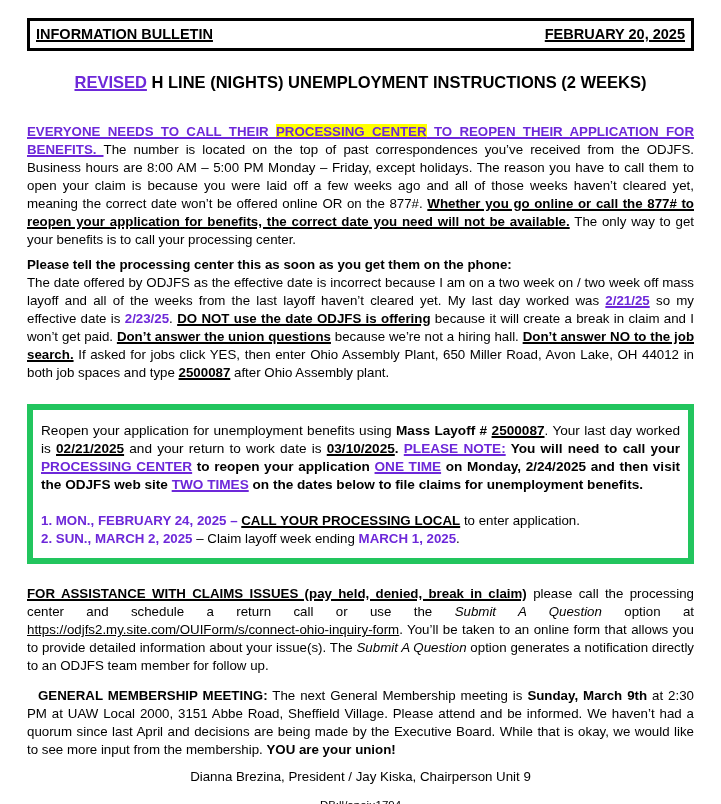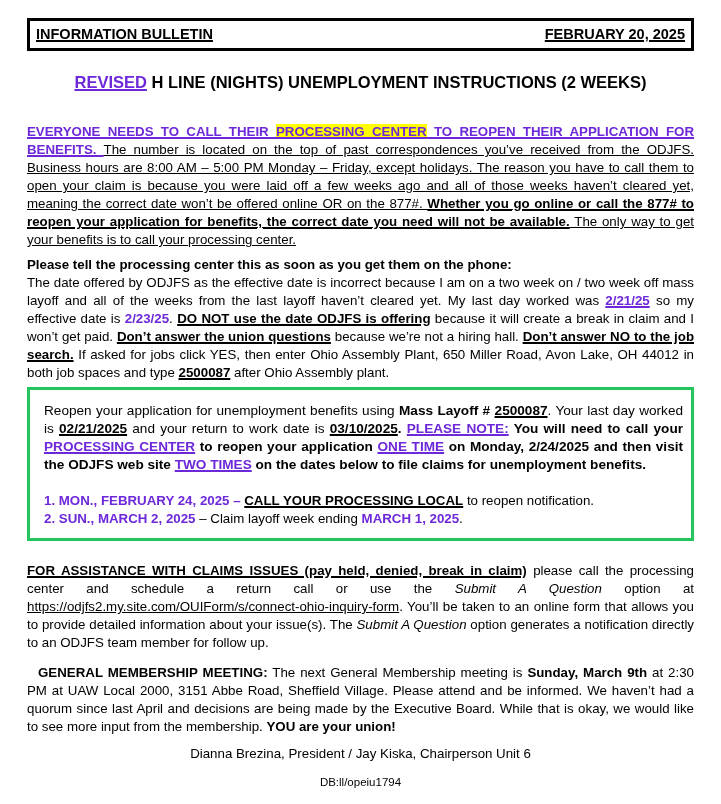--- a/index.html
+++ b/index.html
@@ -29,28 +29,28 @@
   .header-box span { text-decoration: underline; text-decoration-thickness: 2px; white-space: nowrap; }
 
   .title {
     margin-top: 20px; text-align: center;
     font-size: 16.5px; line-height: 22px; font-weight: bold;
     white-space: nowrap;
   }
 
   .just { text-align: justify; }
 
-  .lead    { margin-top: 30px; text-decoration: underline; }
+  .lead    { margin-top: 30px; }
   .script  { margin-top: 7px; }
   .script-heading { font-weight: bold; }
 
   .box {
-    margin-top: 5px;
-    border: 3px solid #22c55e;
-    padding: 12px 8px 10px 14px;
+    margin-top: 22px;
+    border: 6px solid #22c55e;
+    padding: 12px 8px 10px 8px;
   }
   .box .box-par { font-size: 13.6px; }
   .steps { margin-top: 18px; }
   .step  { white-space: nowrap; }
 
   .assist  { margin-top: 21px; }
   .meeting { margin-top: 12px; text-indent: 11px; }
 
   .sig { margin-top: 9px; text-align: center; }
   .ref { margin-top: 10px; text-align: center; font-size: 11.5px; }
@@ -70,25 +70,25 @@
   <p class="just lead"><span class="b r u">EVERYONE NEEDS TO CALL THEIR </span><span class="b r u hl">PROCESSING CENTER</span><span class="b r u"> TO REOPEN THEIR APPLICATION FOR BENEFITS. </span><span>The number is located on the top of past correspondences you’ve received from the ODJFS. Business hours are 8:00 AM – 5:00 PM Monday – Friday, except holidays. The reason you have to call them to open your claim is because you were laid off a few weeks ago and all of those weeks haven’t cleared yet, meaning the correct date won’t be offered online OR on the 877#. </span><span class="b u">Whether you go online or call the 877# to reopen your application for benefits, the correct date you need will not be available.</span><span> The only way to get your benefits is to call your processing center.</span></p>
 
   <div class="script">
     <div class="script-heading"><span class="b">Please tell the processing center this as soon as you get them on the phone:</span></div>
     <div class="just"><span>The date offered by ODJFS as the effective date is incorrect because I am on a two week on / two week off mass layoff and all of the weeks from the last layoff haven’t cleared yet. My last day worked was </span><span class="b r u">2/21/25</span><span> so my effective date is </span><span class="b r">2/23/25</span><span>. </span><span class="b u">DO NOT use the date ODJFS is offering</span><span> because it will create a break in claim and I won’t get paid. </span><span class="b u">Don’t answer the union questions</span><span> because we’re not a hiring hall. </span><span class="b u">Don’t answer NO to the job search.</span><span> If asked for jobs click YES, then enter Ohio Assembly Plant, 650 Miller Road, Avon Lake, OH 44012 in both job spaces and type </span><span class="b u">2500087</span><span> after Ohio Assembly plant.</span></div>
   </div>
 
   <div class="box">
     <div class="just box-par"><span>Reopen your application for unemployment benefits using </span><span class="b">Mass Layoff # </span><span class="b u">2500087</span><span>. Your last day worked is </span><span class="b u">02/21/2025</span><span> and your return to work date is </span><span class="b u">03/10/2025</span><span class="b">. </span><span class="b r u">PLEASE NOTE:</span><span class="b"> You will need to call your </span><span class="b r u">PROCESSING CENTER</span><span class="b"> to reopen your application </span><span class="b r u">ONE TIME</span><span class="b"> on Monday, 2/24/2025 and then visit the ODJFS web site </span><span class="b r u">TWO TIMES</span><span class="b"> on the dates below to file claims for unemployment benefits.</span></div>
     <div class="steps">
-      <div class="step"><span class="b r">1. MON., FEBRUARY 24, 2025 – </span><span class="b u">CALL YOUR PROCESSING LOCAL</span><span> to reopen notification.</span></div>
+      <div class="step"><span class="b r">1. MON., FEBRUARY 24, 2025 – </span><span class="b u">CALL YOUR PROCESSING LOCAL</span><span> to enter application.</span></div>
       <div class="step"><span class="b r">2. SUN., MARCH 2, 2025</span><span> – Claim layoff week ending </span><span class="b r">MARCH 1, 2025</span><span>.</span></div>
     </div>
   </div>
 
   <p class="just assist"><span class="b u">FOR ASSISTANCE WITH CLAIMS ISSUES (pay held, denied, break in claim)</span><span> please call the processing center and schedule a return call or use the </span><span class="i">Submit A Question</span><span> option at </span><span class="u">https://odjfs2.my.site.com/OUIForm/s/connect-ohio-inquiry-form</span><span>. You’ll be taken to an online form that allows you to provide detailed information about your issue(s). The </span><span class="i">Submit A Question</span><span> option generates a notification directly to an ODJFS team member for follow up.</span></p>
 
   <p class="just meeting"><span class="b">GENERAL MEMBERSHIP MEETING:</span><span> The next General Membership meeting is </span><span class="b">Sunday, March 9th</span><span> at 2:30 PM at UAW Local 2000, 3151 Abbe Road, Sheffield Village. Please attend and be informed. We haven’t had a quorum since last April and decisions are being made by the Executive Board. While that is okay, we would like to see more input from the membership. </span><span class="b">YOU are your union!</span></p>
 
-  <div class="sig">Dianna Brezina, President / Jay Kiska, Chairperson Unit 6</div>
+  <div class="sig">Dianna Brezina, President / Jay Kiska, Chairperson Unit 9</div>
   <div class="ref">DB:ll/opeiu1794</div>
 
 </div>
 
 </body></html>

